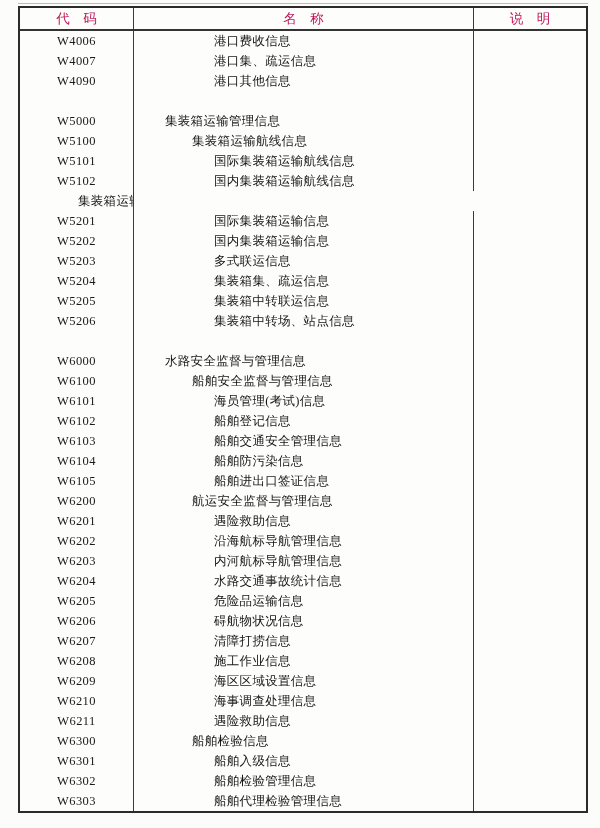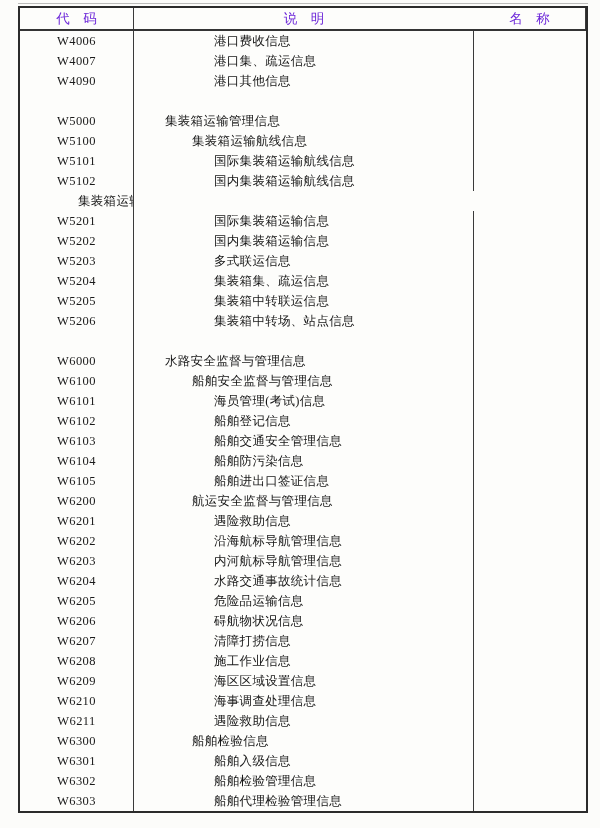--- a/index.html
+++ b/index.html
@@ -22,21 +22,21 @@
     content:"";position:absolute;left:-2px;right:-2px;top:-5px;height:1px;
     background:rgba(110,110,110,.45);
   }
   .thead{
     flex:none;height:21px;
     display:grid;grid-template-columns:114px 340px 1fr;
     border-bottom:2px solid #343434;
   }
   .th{
     display:flex;align-items:center;justify-content:center;
-    font-size:13.5px;color:#6d28d9;
+    font-size:13.5px;color:#be185d;
   }
   .colsep{border-right:1.5px solid #3a3a3a;}
   .tbody{flex:1 1 auto;display:flex;flex-direction:column;text-align:right;}
   .tr{flex:1 1 0;display:grid;grid-template-columns:114px 340px 1fr;min-height:0;}
   .td{display:flex;align-items:center;font-size:12.5px;overflow:hidden;white-space:nowrap;}
   .td.code{justify-content:center;letter-spacing:.4px;color:#1a1a1a;}
   .td.name{color:#161616;letter-spacing:.3px;}
   .td.name.indent-0{padding-left:31px;}
   .td.name.indent-1{padding-left:58px;}
   .td.name.indent-2{padding-left:80px;}
@@ -47,22 +47,22 @@
 </head>
 <body>
 
 <div class="page">
   <div class="speck s1"></div>
   <div class="speck s2"></div>
 
   <div class="codetable">
     <div class="thead">
       <div class="th colsep">代　码</div>
+      <div class="th colsep">名　称</div>
       <div class="th">说　明</div>
-      <div class="th colsep">名　称</div>
     </div>
     <div class="tbody" id="tbody">
   <div class="tr">
     <div class="td code colsep">W4006</div>
     <div class="td name colsep indent-2">港口费收信息</div>
     <div class="td remark"></div>
   </div>
 
   <div class="tr">
     <div class="td code colsep">W4007</div>

